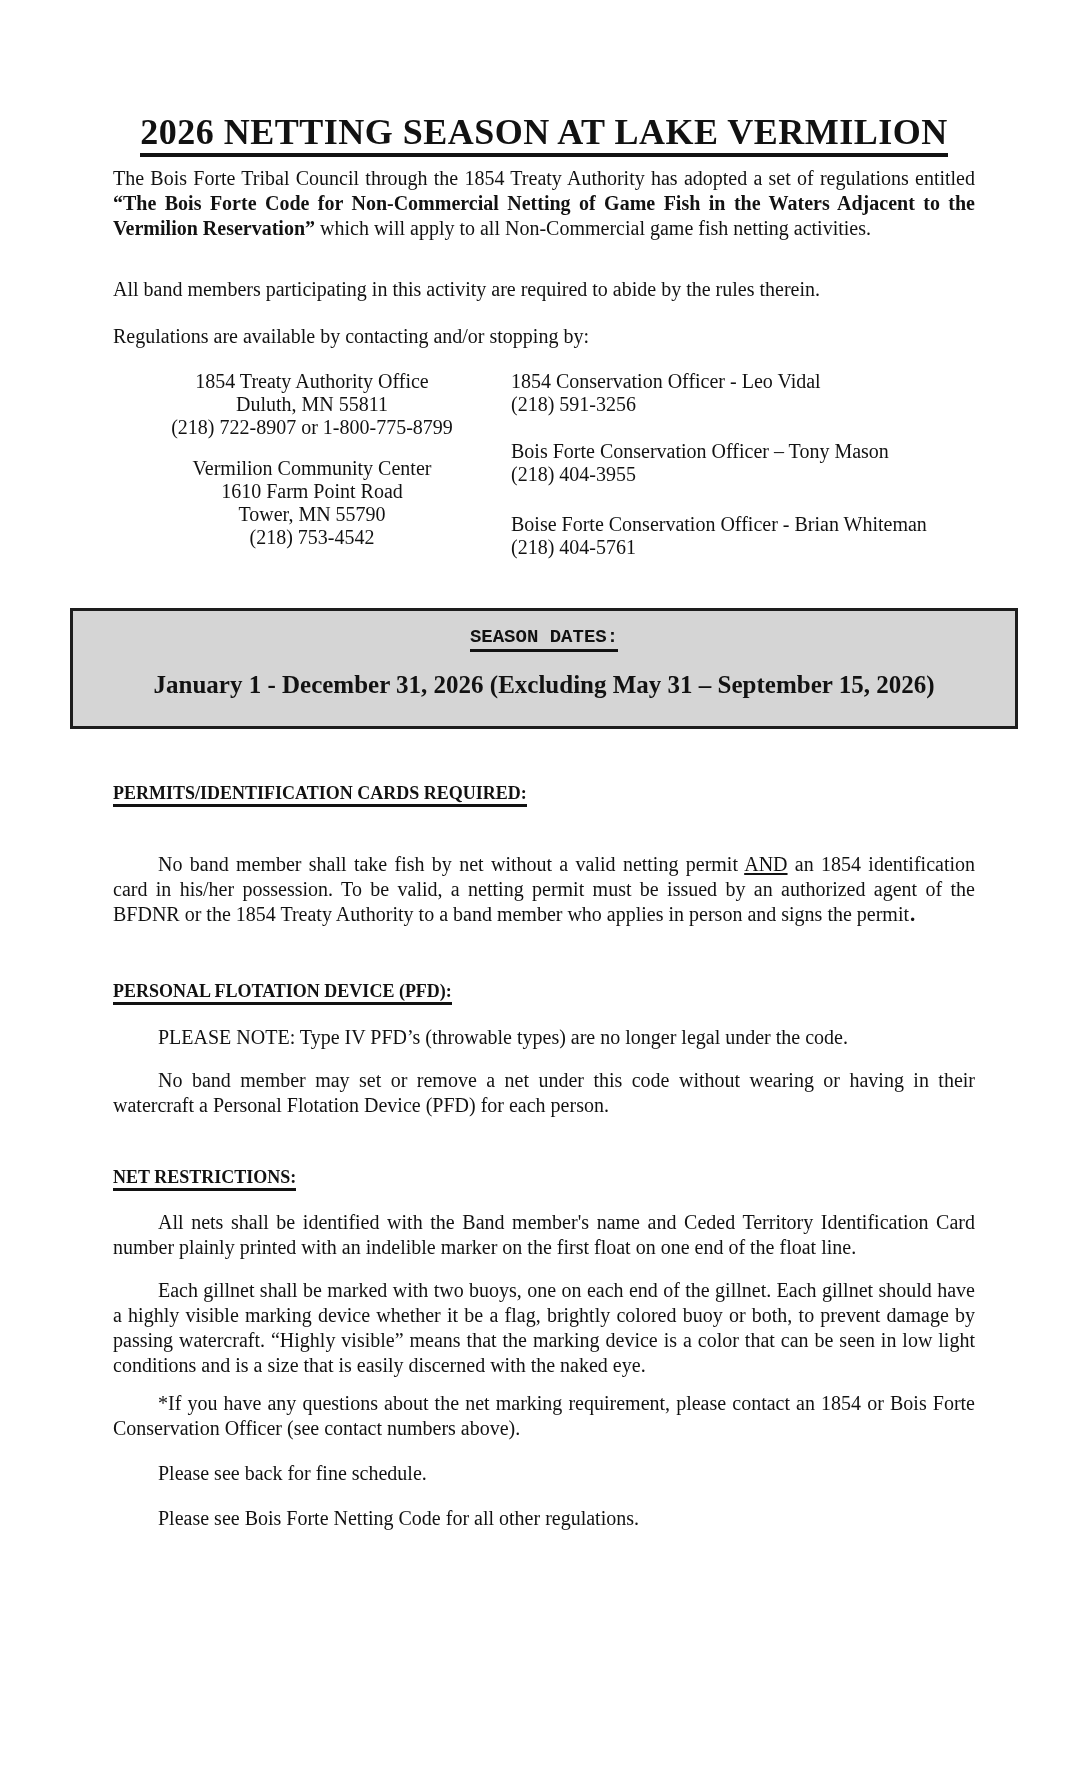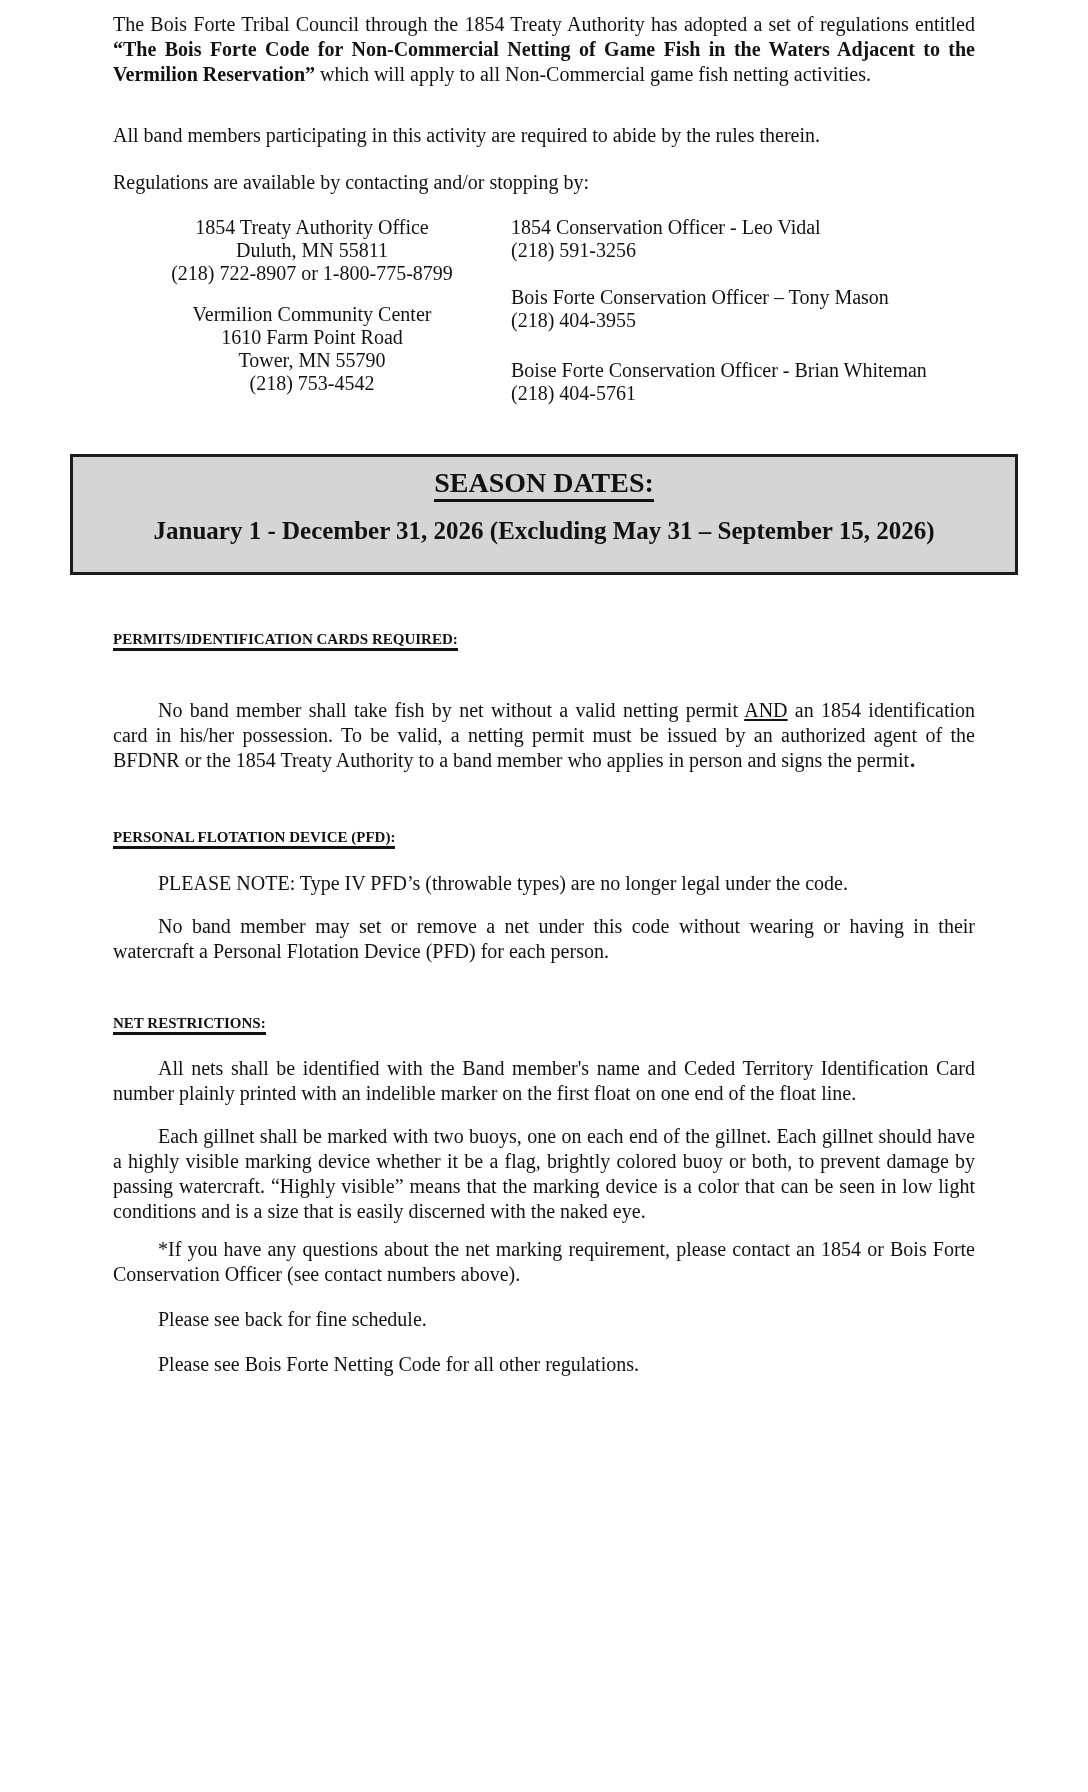--- a/index.html
+++ b/index.html
@@ -30,25 +30,25 @@
   .rg2{margin-top:24px;}
   .rg3{margin-top:27px;}
 
   .season-box{
     margin:49px -43px 0;
     background:var(--box-bg,#d5d5d5);
     border:3px solid var(--border,#1d1d1d);
     text-align:center;
     padding:12px 10px 25px;
   }
-  .season-heading{font-size:28px;line-height:28px;font-weight:bold;}
+  .season-heading{font-size:19px;line-height:28px;font-weight:bold;font-family:Liberation Mono, monospace;}
   .season-heading .u{border-bottom:3px solid var(--text,#121212);padding-bottom:1px;}
   .season-dates{margin-top:18px;font-size:25px;line-height:32px;font-weight:bold;}
 
-  .sec-heading{font-size:15px;line-height:28px;font-weight:bold;}
+  .sec-heading{font-size:18px;line-height:28px;font-weight:bold;}
   .sec-heading .u{border-bottom:3px solid var(--text,#121212);padding-bottom:1px;}
   .mt-permits-h{margin-top:50px;}
   .mt-pfd-h{margin-top:50px;}
   .mt-net-h{margin-top:45px;}
 
   .indent{text-indent:45px;}
   .just{text-align:justify;}
   .permits-para{margin-top:45px;}
   .pfd-para{margin-top:18px;}
   .note-para{margin-top:20px;}
@@ -60,20 +60,21 @@
 
   .ul{text-decoration:underline;text-decoration-thickness:2px;text-underline-offset:2px;}
   .big-period{font-size:29px;line-height:0;}
 </style>
 </head>
 <body>
 
 <div class="page">
   <div class="content">
 
+    <h1 class="title"><span class="u">2026 NETTING SEASON AT LAKE VERMILION</span></h1>
 
     <p class="body-text p1"><span>The Bois Forte Tribal Council through the 1854 Treaty Authority has adopted a set of regulations entitled </span><b>“The Bois Forte Code for Non-Commercial Netting of Game Fish in the Waters Adjacent to the Vermilion Reservation”</b><span> which will apply to all Non-Commercial game fish netting activities.</span></p>
 
     <p class="body-text p2">All band members participating in this activity are required to abide by the rules therein.</p>
 
     <p class="body-text p3">Regulations are available by contacting and/or stopping by:</p>
 
     <div class="contacts">
       <div class="col-left">
         <div>

